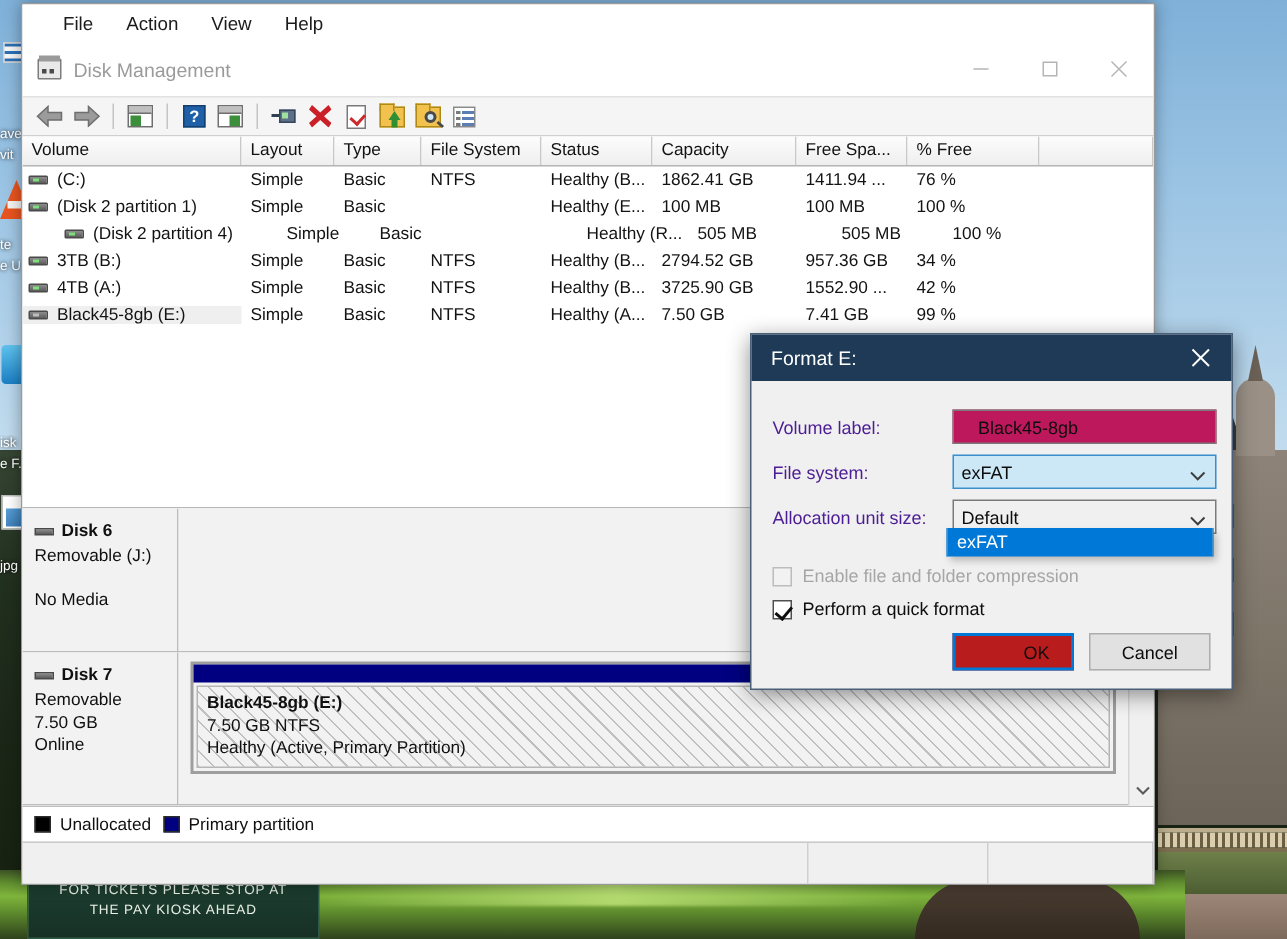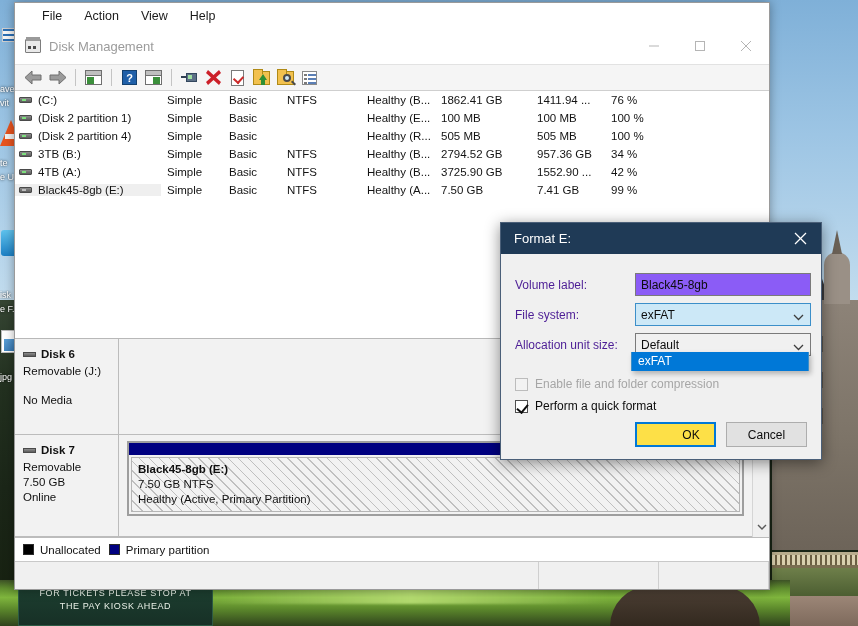--- a/index.html
+++ b/index.html
@@ -405,23 +405,23 @@
     color: #ffffff;
   }
   #fmt-body { flex: 1; position: relative; padding: 16px 16px 0 14px; }
   .frow {
     display: flex; align-items: center; height: 29px; margin-bottom: 1px;
   }
   .flabel { font-size: 12px; color: #4c1d95; width: 120px; flex: none; }
   .fctl { flex: 1; }
   #vol-label-input {
     width: 176px; height: 23px;
-    border: 1px solid #7a7a7a; background: #8b5cf6;
+    border: 1px solid #7a7a7a; background: #be185d;
     font-size: 12px; color: #0d0d0d;
-    padding: 0 5px; font-family: "Liberation Sans", sans-serif;
+    padding: 0 16px; font-family: "Liberation Sans", sans-serif;
   }
   .combo {
     width: 176px; height: 23px; position: relative;
     border: 1px solid #7a7a7a; background: #f0f0f0;
     font-size: 12px; color: #0d0d0d;
     display: flex; align-items: center; padding: 0 5px;
   }
   .combo .caret {
     position: absolute; right: 6px; top: 6px; color: #3d3d3d;
   }
@@ -456,21 +456,21 @@
     position: absolute; right: 14px; bottom: 12px;
     display: flex; gap: 10px;
   }
   .dbtn {
     width: 81px; height: 25px;
     font-size: 12px; color: #0d0d0d;
     background: #e1e1e1; border: 1px solid #adadad;
     display: flex; align-items: center; justify-content: center;
     font-family: "Liberation Sans", sans-serif;
   }
-  #ok-btn { border: 2px solid #0078d7; background: #fde047; padding-left: 31px; }
+  #ok-btn { border: 2px solid #0078d7; background: #b91c1c; padding-left: 31px; }
 </style>
 </head>
 <body>
 
 <div id="desktop">
   <div id="sky"></div>
   <div id="roofdark"></div>
   <div id="castle">
     <div class="castle-win" style="left:12px;top:36px"></div>
     <div class="castle-win" style="left:42px;top:36px"></div>
@@ -589,20 +589,31 @@
       <div class="ic-folder">
           <div class="mag"></div>
         </div>
     </div>
     <div class="tbi">
         <div class="ic-list"></div>
       </div>
   </div>
 
   <div id="vol-pane">
+    <div id="vol-header">
+      <div class="vh" style="width:146px">Volume</div>
+      <div class="vh" style="width:62px">Layout</div>
+      <div class="vh" style="width:58px">Type</div>
+      <div class="vh" style="width:80px">File System</div>
+      <div class="vh" style="width:74px">Status</div>
+      <div class="vh" style="width:96px">Capacity</div>
+      <div class="vh" style="width:74px">Free Spa...</div>
+      <div class="vh" style="width:88px">% Free</div>
+      <div class="vh" style="flex:1"></div>
+    </div>
     <div id="vol-rows">
         <div class="vrow">
           <div class="vc vol-cell" style="width: 146px;">
             <span class="drive-glyph"></span>
             <span>(C:)</span>
           </div>
           <div class="vc" style="width: 62px;">Simple</div>
           <div class="vc" style="width: 58px;">Basic</div>
           <div class="vc" style="width: 80px;">NTFS</div>
           <div class="vc" style="width: 74px;">Healthy (B...</div>
@@ -617,21 +628,21 @@
           </div>
           <div class="vc" style="width: 62px;">Simple</div>
           <div class="vc" style="width: 58px;">Basic</div>
           <div class="vc" style="width: 80px;"></div>
           <div class="vc" style="width: 74px;">Healthy (E...</div>
           <div class="vc" style="width: 96px;">100 MB</div>
           <div class="vc" style="width: 74px;">100 MB</div>
           <div class="vc" style="width: 88px;">100 %</div>
         </div>
         <div class="vrow">
-          <div class="vc vol-cell" style="width: 146px;">
+          <div class="vc vol-cell" style="width: 146px; margin-left: 24px;">
             <span class="drive-glyph"></span>
             <span>(Disk 2 partition 4)</span>
           </div>
           <div class="vc" style="width: 62px;">Simple</div>
           <div class="vc" style="width: 58px;">Basic</div>
           <div class="vc" style="width: 80px;"></div>
           <div class="vc" style="width: 74px;">Healthy (R...</div>
           <div class="vc" style="width: 96px;">505 MB</div>
           <div class="vc" style="width: 74px;">505 MB</div>
           <div class="vc" style="width: 88px;">100 %</div>

